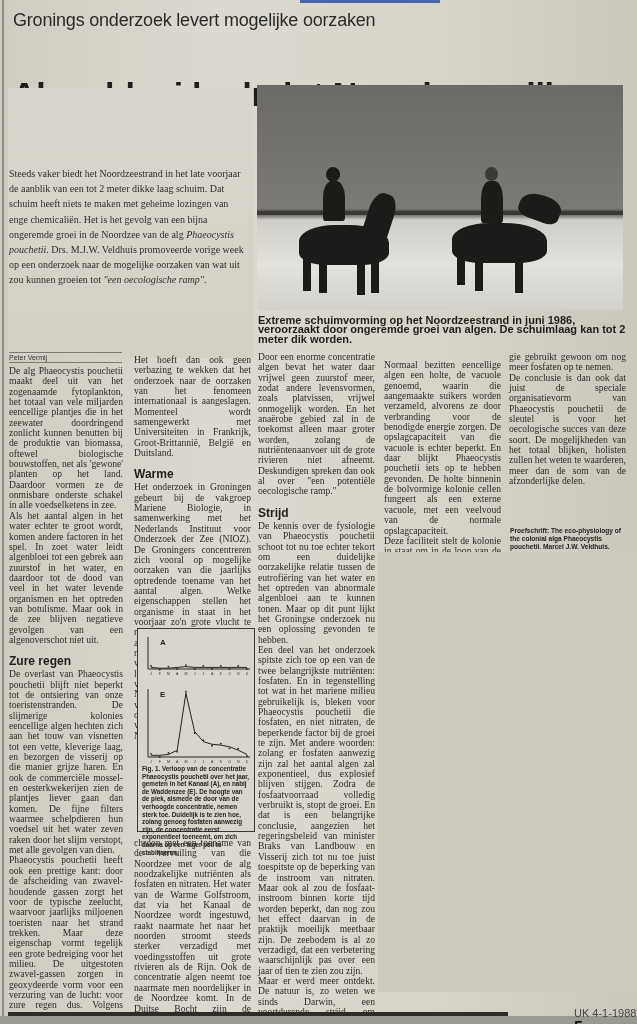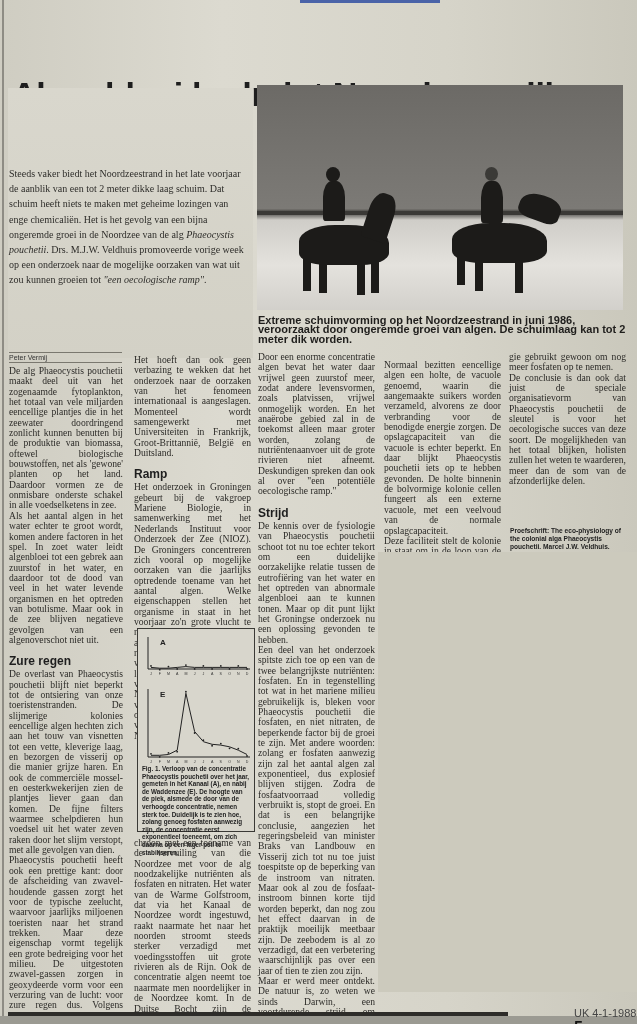--- a/index.html
+++ b/index.html
@@ -36,20 +36,21 @@
   .pagenum b{font-size:16px;color:#111;}
   .vrule{position:absolute;left:2px;top:0;width:2px;height:1024px;background:#8e8c84;}
 </style>
 </head>
 <body>
 
 <div class="page">
   <div class="vrule"></div>
   <div class="blue-strip"></div>
 
+  <div class="kicker">Gronings onderzoek levert mogelijke oorzaken</div>
   <div class="headline">Algenbloei bedreigt Noordzee-milieu</div>
 
   <div class="lead-box"></div>
   <div class="lead"><span>Steeds vaker biedt het Noordzeestrand in het late voorjaar de aanblik van een tot 2 meter dikke laag schuim. Dat schuim heeft niets te maken met geheime lozingen van enge chemicaliën. Het is het gevolg van een bijna ongeremde groei in de Noordzee van de alg </span><i>Phaeocystis pouchetii</i><span>. Drs. M.J.W. Veldhuis promoveerde vorige week op een onderzoek naar de mogelijke oorzaken van wat uit zou kunnen groeien tot </span><i>"een oecologische ramp"</i><span>.</span></div>
 
   <div class="photo">
     <div class="horizon"></div>
 
     <div class="horse" style="left:42px;top:140px;width:90px;height:40px;border-radius:40% 45% 30% 30%;"></div>
     <div class="horse" style="left:110px;top:108px;width:26px;height:48px;border-radius:40% 40% 10% 10%;transform:rotate(18deg);"></div>
@@ -76,21 +77,21 @@
     <p>De alg Phaeocystis pouchetii maakt deel uit van het zogenaamde fytoplankton, het totaal van vele miljarden eencellige plantjes die in het zeewater doordringend zonlicht kunnen benutten bij de produktie van biomassa, oftewel biologische bouwstoffen, net als 'gewone' planten op het land. Daardoor vormen ze de onmisbare onderste schakel in alle voedselketens in zee.</p>
     <p>Als het aantal algen in het water echter te groot wordt, komen andere factoren in het spel. In zoet water leidt algenbloei tot een gebrek aan zuurstof in het water, en daardoor tot de dood van veel in het water levende organismen en het optreden van botulisme. Maar ook in de zee blijven negatieve gevolgen van een algenoverschot niet uit.</p>
     <h3>Zure regen</h3>
     <p>De overlast van Phaeocystis pouchetii blijft niet beperkt tot de ontsiering van onze toeristenstranden. De slijmerige kolonies eencellige algen hechten zich aan het touw van visnetten tot een vette, kleverige laag, en bezorgen de visserij op die manier grijze haren. En ook de commerciële mossel- en oesterkwekerijen zien de plantjes liever gaan dan komen. De fijne filters waarmee schelpdieren hun voedsel uit het water zeven raken door het slijm verstopt, met alle gevolgen van dien.</p>
     <p>Phaeocystis pouchetii heeft ook een prettige kant: door de afscheiding van zwavel-houdende gassen zorgt het voor de typische zeelucht, waarvoor jaarlijks miljoenen toeristen naar het strand trekken. Maar deze eigenschap vormt tegelijk een grote bedreiging voor het milieu. De uitgestoten zwavel-gassen zorgen in geoxydeerde vorm voor een verzuring van de lucht: voor zure regen dus. Volgens Britse onderzoekers, die zich concentreren op dit aspect van de Phaeocystisplaag, levert de alg een forse bijdrage aan de totale verzuring van de atmosfeer, misschien zelfs tot 50 procent!</p>
 
   </div>
 
   <div class="col c2">
     <p>Het hoeft dan ook geen verbazing te wekken dat het onderzoek naar de oorzaken van het fenomeen internationaal is aangeslagen. Momenteel wordt samengewerkt met Universiteiten in Frankrijk, Groot-Brittannië, België en Duitsland.</p>
-    <h3>Ramp</h3>
+    <h3>Warme</h3>
     <p>Het onderzoek in Groningen gebeurt bij de vakgroep Mariene Biologie, in samenwerking met het Nederlands Instituut voor Onderzoek der Zee (NIOZ). De Groningers concentreren zich vooral op mogelijke oorzaken van die jaarlijks optredende toename van het aantal algen. Welke eigenschappen stellen het organisme in staat in het voorjaar zo'n grote vlucht te nemen? Maar door daar achter te komen hoopt men natuurlijk ook te ontdekken waardoor deze bloei in de loop der jaren steeds grotere vormen begint aan te nemen.</p>
     <p>Nu waren er wel veronderstellingen over die oorzaken. De ontwikkeling van het algenprobleem in de Noordzee loopt vrijwel syn-</p>
   </div>
 
   <div class="fig">
     <svg id="figsvg" width="116" height="136">
         <line x1="10" y1="8" x2="10" y2="40" stroke="#222" stroke-width="1"></line>
         <line x1="10" y1="40" x2="112" y2="40" stroke="#222" stroke-width="1"></line>
         <text x="22" y="16" font-size="8" font-family="Liberation Sans, sans-serif" font-weight="bold" fill="#222">A</text>
         <text x="13" y="46" font-size="3.6" text-anchor="middle" font-family="Liberation Sans, sans-serif" fill="#333">J</text>

